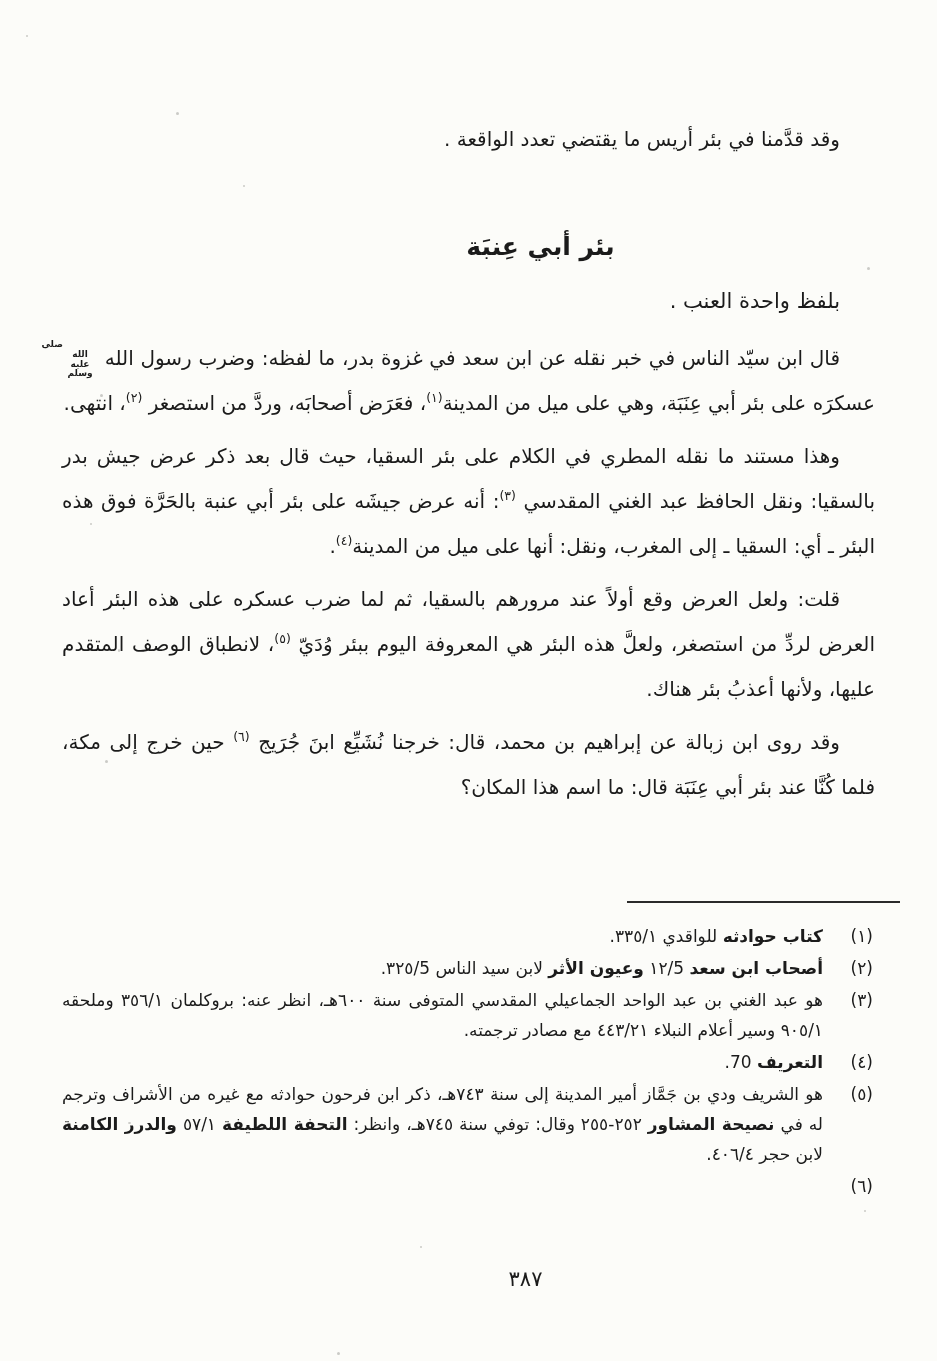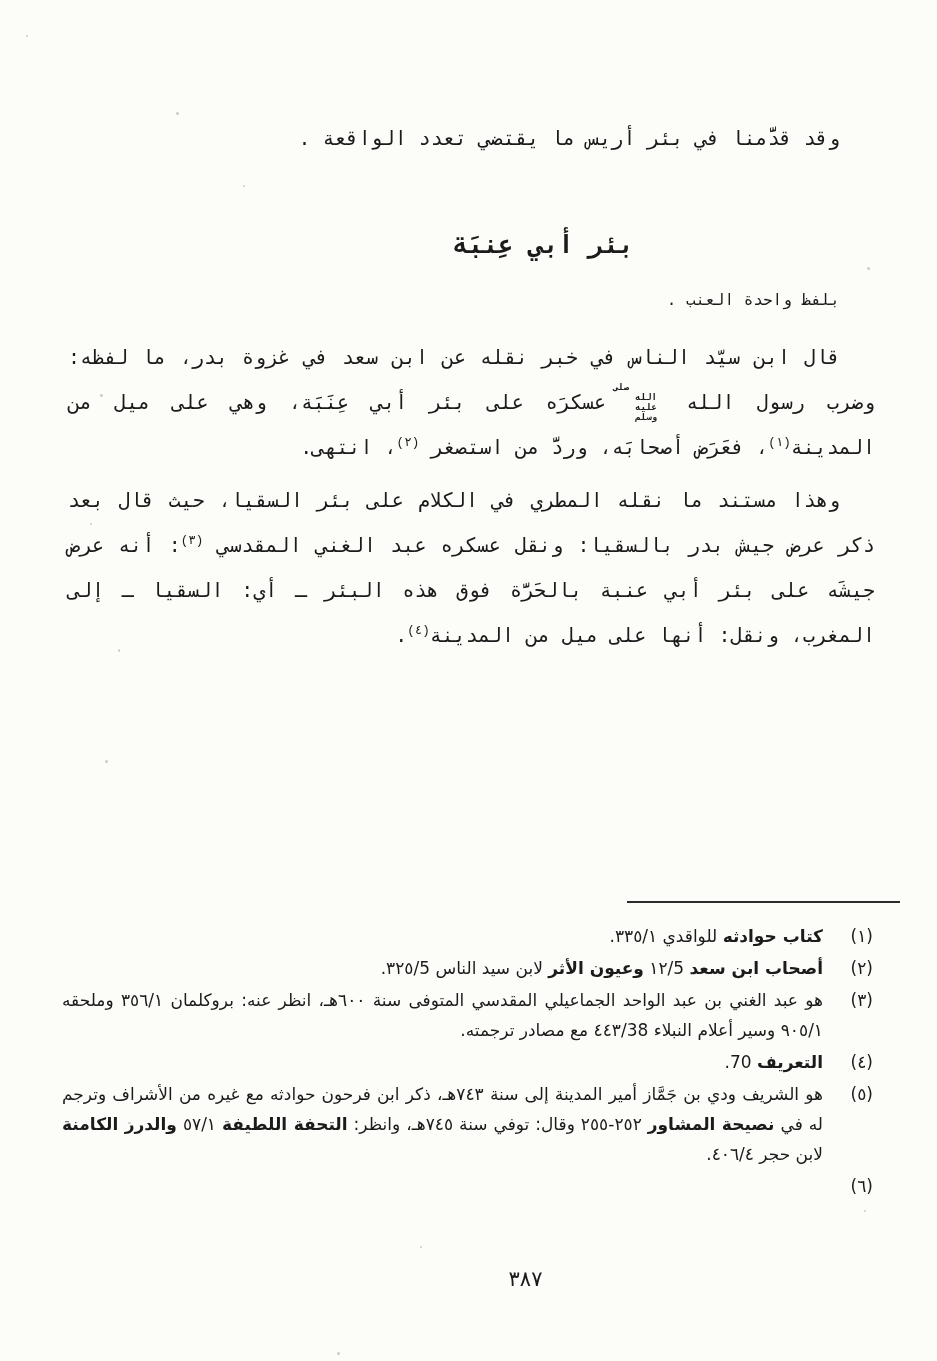--- a/index.html
+++ b/index.html
@@ -6,36 +6,36 @@
   .page {
     position:relative;
     width:937px; height:1361px;
     margin:0 auto;
     background:#fcfcf9;
     color:#1b1b1b;
     font-family:"DejaVu Sans", sans-serif;
     direction:rtl;
     overflow:hidden;
   }
-  .content { position:absolute; top:117px; right:62px; left:68px;font-family:Liberation Mono, monospace; }
+  .content { position:absolute; top:117px; right:62px; left:62px; }
 
   .opening {
     margin:0; text-indent:35px;
     font-size:20px; line-height:45px;
     text-align:justify;
   }
   .title {
     margin:66px 0 0; padding:0;
     position:relative; left:72px;
     text-align:center;
     font-size:25px; font-weight:bold; line-height:38px;
   }
   .subtitle {
     margin:13px 0 0; text-indent:35px;
-    font-size:16px; line-height:45px;
+    font-size:21px; line-height:45px;
   }
   .paras { margin-top:12px; }
   .para {
     margin:4px 0 8px; text-indent:35px;
     font-size:20px; line-height:45px;
     text-align:justify;
   }
   .fnref { font-size:12.5px; vertical-align:super; line-height:0; white-space:nowrap; }
   .honorific {
     display:inline-block; width:36px;
@@ -83,28 +83,30 @@
   <div class="speck" style="left:420px;top:1246px;width:2px;height:2px"></div>
   <div class="speck" style="left:337px;top:1352px;width:3px;height:3px"></div>
   <div class="speck" style="left:26px;top:35px;width:2px;height:2px"></div>
 
   <div class="content">
     <p class="opening">وقد قدَّمنا في بئر أريس ما يقتضي تعدد الواقعة .</p>
     <h1 class="title">بئر أبي عِنبَة</h1>
     <p class="subtitle">بلفظ واحدة العنب .</p>
     <div class="paras" id="paragraphs">
         <p class="para"><span>قال ابن سيّد الناس في خبر نقله عن ابن سعد في غزوة بدر، ما لفظه: وضرب رسول الله </span><span class="honorific">صلى الله عليه وسلم</span><span> عسكرَه على بئر أبي عِنَبَة، وهي على ميل من المدينة</span><sup class="fnref">(١)</sup><span>، فعَرَض أصحابَه، وردَّ من استصغر </span><sup class="fnref">(٢)</sup><span>، انتهى.</span></p>
-        <p class="para"><span>وهذا مستند ما نقله المطري في الكلام على بئر السقيا، حيث قال بعد ذكر عرض جيش بدر بالسقيا: ونقل عسكره عبد الغني المقدسي </span><sup class="fnref">(٣)</sup><span>: أنه عرض جيشَه على بئر أبي عنبة بالحَرَّة فوق هذه البئر ـ أي: السقيا ـ إلى المغرب، ونقل: أنها على ميل من المدينة</span><sup class="fnref">(٤)</sup><span>.</span></p>
+        <p class="para"><span>وهذا مستند ما نقله المطري في الكلام على بئر السقيا، حيث قال بعد ذكر عرض جيش بدر بالسقيا: ونقل الحافظ عبد الغني المقدسي </span><sup class="fnref">(٣)</sup><span>: أنه عرض جيشَه على بئر أبي عنبة بالحَرَّة فوق هذه البئر ـ أي: السقيا ـ إلى المغرب، ونقل: أنها على ميل من المدينة</span><sup class="fnref">(٤)</sup><span>.</span></p>
+        <p class="para"><span>قلت: ولعل العرض وقع أولاً عند مرورهم بالسقيا، ثم لما ضرب عسكره على هذه البئر أعاد العرض لردِّ من استصغر، ولعلَّ هذه البئر هي المعروفة اليوم ببئر وُدَيّ </span><sup class="fnref">(٥)</sup><span>، لانطباق الوصف المتقدم عليها، ولأنها أعذبُ بئر هناك.</span></p>
+        <p class="para"><span>وقد روى ابن زبالة عن إبراهيم بن محمد، قال: خرجنا نُشَيِّع ابنَ جُرَيج </span><sup class="fnref">(٦)</sup><span> حين خرج إلى مكة، فلما كُنَّا عند بئر أبي عِنَبَة قال: ما اسم هذا المكان؟</span></p>
       </div>
   </div>
 
   <div class="fnsep"></div>
   <div class="footnotes" id="footnotes">
       <div class="footnote"><span class="fn-num">(١)</span><span><span class="fn-bold">كتاب حوادثه</span><span> للواقدي ٣٣٥/١.</span></span></div>
       <div class="footnote"><span class="fn-num">(٢)</span><span><span class="fn-bold">أصحاب ابن سعد</span><span> ١٢/5 </span><span class="fn-bold">وعيون الأثر</span><span> لابن سيد الناس ٣٢٥/5.</span></span></div>
-      <div class="footnote"><span class="fn-num">(٣)</span><span><span>هو عبد الغني بن عبد الواحد الجماعيلي المقدسي المتوفى سنة ٦٠٠هـ، انظر عنه: بروكلمان ٣٥٦/١ وملحقه ٩٠٥/١ وسير أعلام النبلاء ٤٤٣/38 مع مصادر ترجمته.</span></span></div>
+      <div class="footnote"><span class="fn-num">(٣)</span><span><span>هو عبد الغني بن عبد الواحد الجماعيلي المقدسي المتوفى سنة ٦٠٠هـ، انظر عنه: بروكلمان ٣٥٦/١ وملحقه ٩٠٥/١ وسير أعلام النبلاء ٤٤٣/٢١ مع مصادر ترجمته.</span></span></div>
       <div class="footnote"><span class="fn-num">(٤)</span><span><span class="fn-bold">التعريف</span><span> 70.</span></span></div>
       <div class="footnote"><span class="fn-num">(٥)</span><span><span>هو الشريف ودي بن جَمَّاز أمير المدينة إلى سنة ٧٤٣هـ، ذكر ابن فرحون حوادثه مع غيره من الأشراف وترجم له في </span><span class="fn-bold">نصيحة المشاور</span><span> ٢٥٢-٢٥٥ وقال: توفي سنة ٧٤٥هـ، وانظر: </span><span class="fn-bold">التحفة اللطيفة</span><span> ٥٧/١ </span><span class="fn-bold">والدرر الكامنة</span><span> لابن حجر ٤٠٦/٤.</span></span></div>
       <div class="footnote"><span class="fn-num">(٦)</span></div>
     </div>
 
   <div class="pageno">٣٨٧</div>
 </div>
 
 </body></html>

